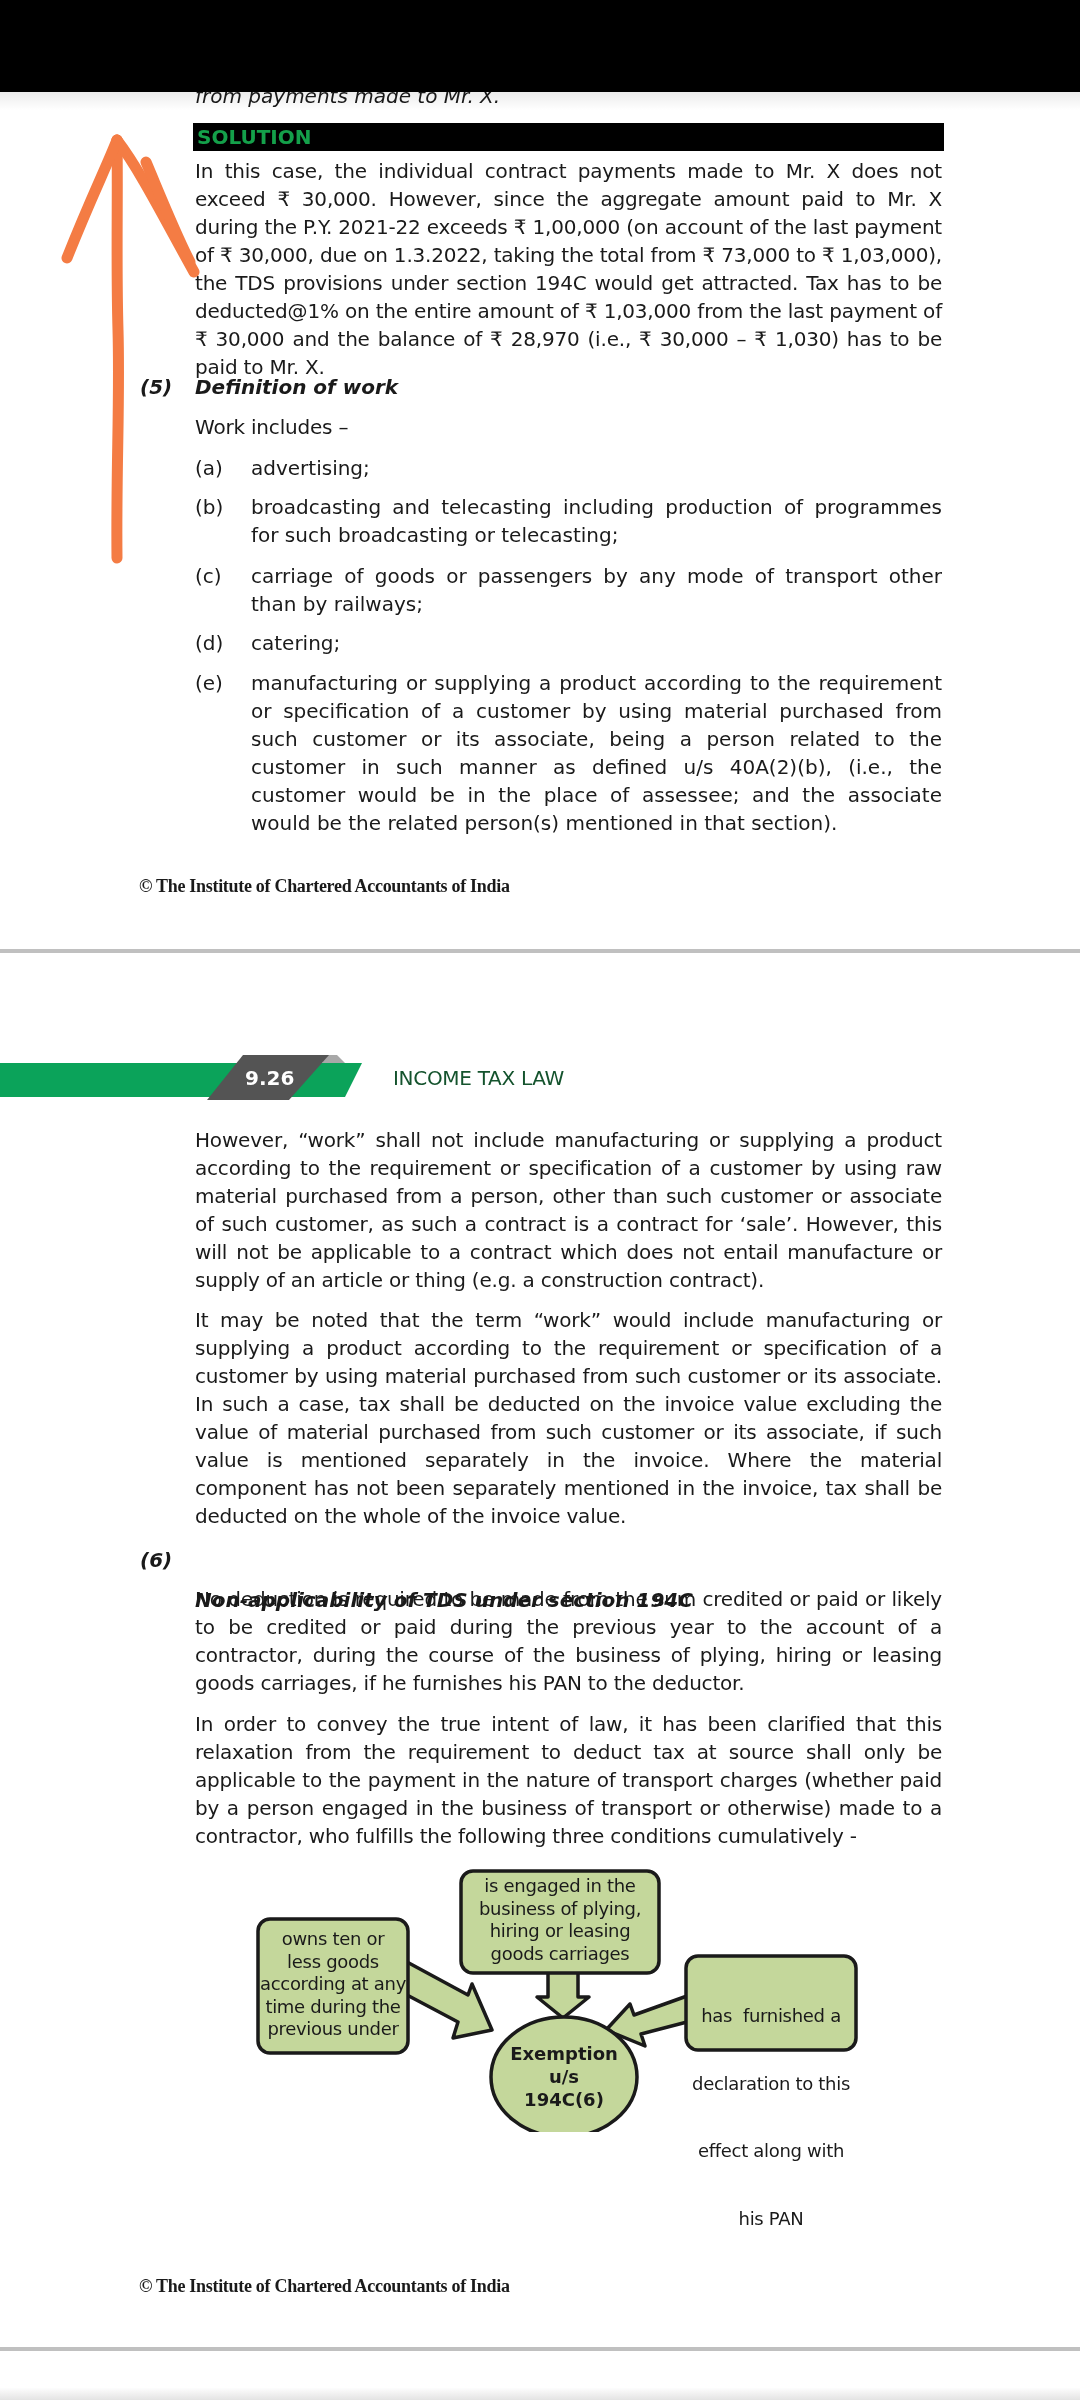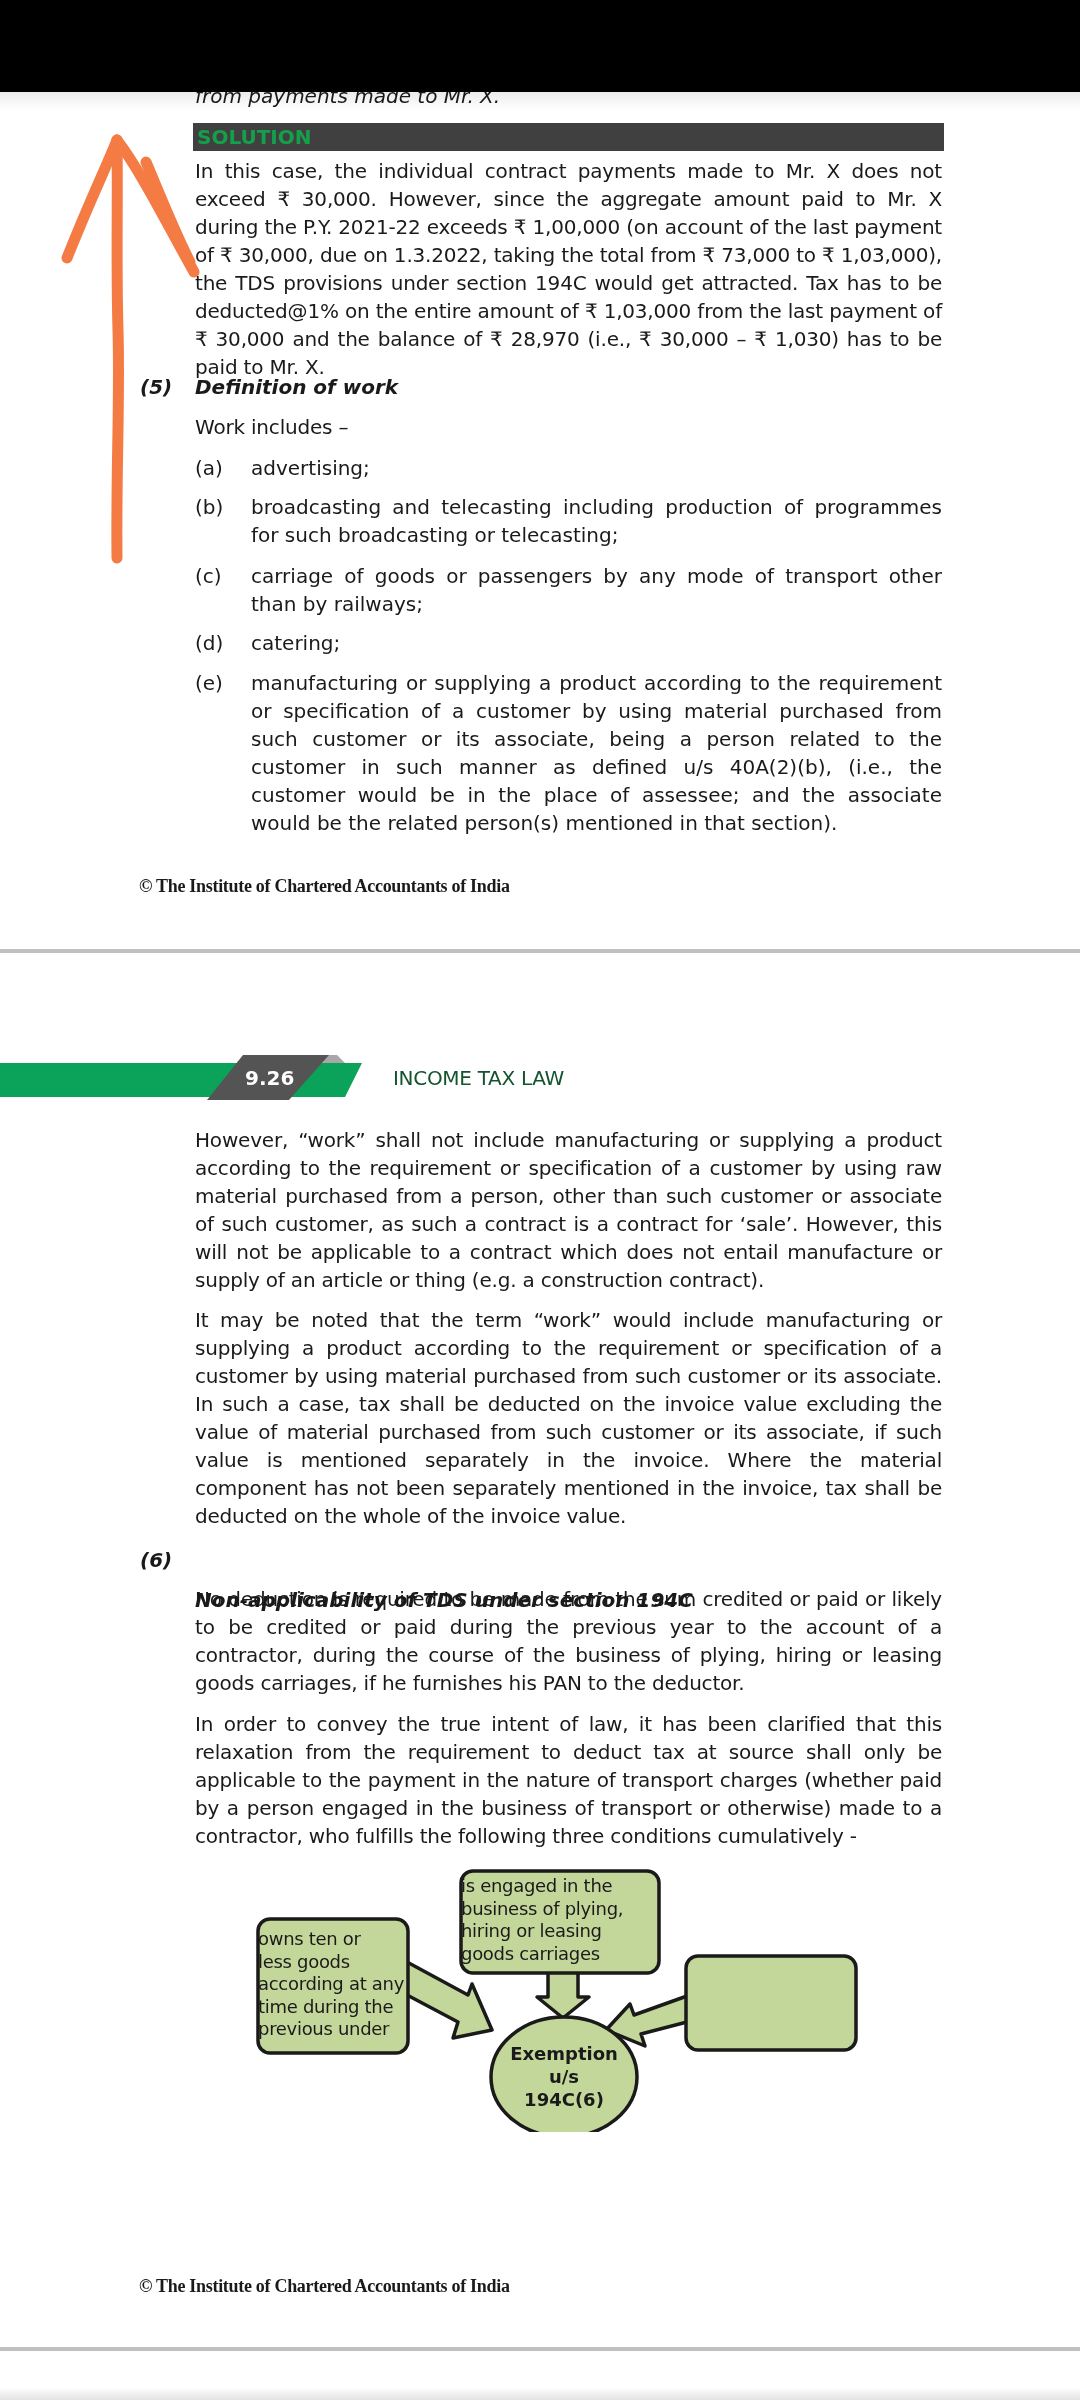--- a/index.html
+++ b/index.html
@@ -9,40 +9,40 @@
     font-family: "DejaVu Sans", "Liberation Sans", sans-serif;
   }
   .topbar { position: absolute; left: 0; top: 0; width: 1080px; height: 92px; background: #000; z-index: 5; }
   .topbar-shadow { position: absolute; left: 0; top: 92px; width: 1080px; height: 18px;
     background: linear-gradient(to bottom, rgba(0,0,0,0.08), rgba(0,0,0,0)); z-index: 4; }
 
   .txt { position: absolute; font-size: 20px; line-height: 28px; letter-spacing: -0.2px; }
   .just { text-align: justify; text-align-last: left; }
   .cut-line { position: absolute; left: 195px; top: 82px; font-style: italic; font-size: 20px; line-height: 28px; z-index: 3; }
 
-  .solution-bar { position: absolute; left: 193px; top: 123px; width: 751px; height: 28px; background: #404040; }
+  .solution-bar { position: absolute; left: 193px; top: 123px; width: 751px; height: 28px; background: #000000; }
   .solution-label { position: absolute; left: 4px; top: 0; font-weight: bold; color: #14a04a; font-size: 20px; line-height: 28px; }
 
   .para { position: absolute; left: 195px; width: 747px; }
   .heading-num { position: absolute; left: 140px; font-weight: bold; font-style: italic; font-size: 20px; line-height: 28px; }
   .heading-title { position: absolute; left: 195px; font-weight: bold; font-style: italic; font-size: 20px; line-height: 28px; }
 
   .li-label { position: absolute; left: 195px; font-size: 20px; line-height: 28px; }
   .li-text { position: absolute; left: 251px; width: 691px; font-size: 20px; line-height: 28px; }
 
   .footer { position: absolute; left: 139px; font-family: Liberation Serif, serif; font-weight: bold; font-size: 18px; letter-spacing: -0.3px; }
 
   .page-divider { position: absolute; left: 0; width: 1080px; height: 4px; background: #c0c0c0; }
 
   .banner { position: absolute; left: 0; top: 1052px; width: 400px; height: 52px; }
   .banner-num { position: absolute; left: 245px; top: 1064px; color: #fff; font-weight: bold; font-size: 20px; line-height: 28px; text-align: center; }
   .banner-title { position: absolute; left: 393px; top: 1064px; color: #14532d; font-size: 20px; line-height: 28px; letter-spacing: -0.3px; }
 
   .diagram { position: absolute; left: 250px; top: 1862px; width: 620px; height: 270px; }
-  .dtext { position: absolute; font-size: 18px; line-height: 22.5px; color: #1a1a1a; letter-spacing: -0.3px; }
+  .dtext { position: absolute; text-align: center; font-size: 18px; line-height: 22.5px; color: #1a1a1a; letter-spacing: -0.3px; }
   .dcenter { position: absolute; text-align: center; font-weight: bold; font-size: 18px; line-height: 23px; color: #1a1a1a; }
 
   .bottom-fade { position: absolute; left: 0; top: 2388px; width: 1080px; height: 12px;
     background: linear-gradient(to bottom, #fdfdfd, #e3e3e3); }
 
   .annotation { position: absolute; left: 0; top: 0; width: 260px; height: 600px; z-index: 6; pointer-events: none; }
 </style>
 </head>
 <body>
 
@@ -132,20 +132,26 @@
     <div>previous under</div>
   </div>
 
   <div class="dtext" style="left:211px; top:13px; width:198px;">
     <div>is engaged in the</div>
     <div>business of plying,</div>
     <div>hiring or leasing</div>
     <div>goods carriages</div>
   </div>
 
+  <div class="dtext" style="left:436px; top:98px; width:170px; white-space:pre;">
+    <div>has  furnished a</div>
+    <div>declaration to this</div>
+    <div>effect along with</div>
+    <div>his PAN</div>
+  </div>
 
   <div class="dcenter" style="left:241px; top:180px; width:146px;">
     <div>Exemption</div>
     <div>u/s</div>
     <div>194C(6)</div>
   </div>
 </div>
 
 <div class="footer" style="top:2276px;">© The Institute of Chartered Accountants of India</div>
 

